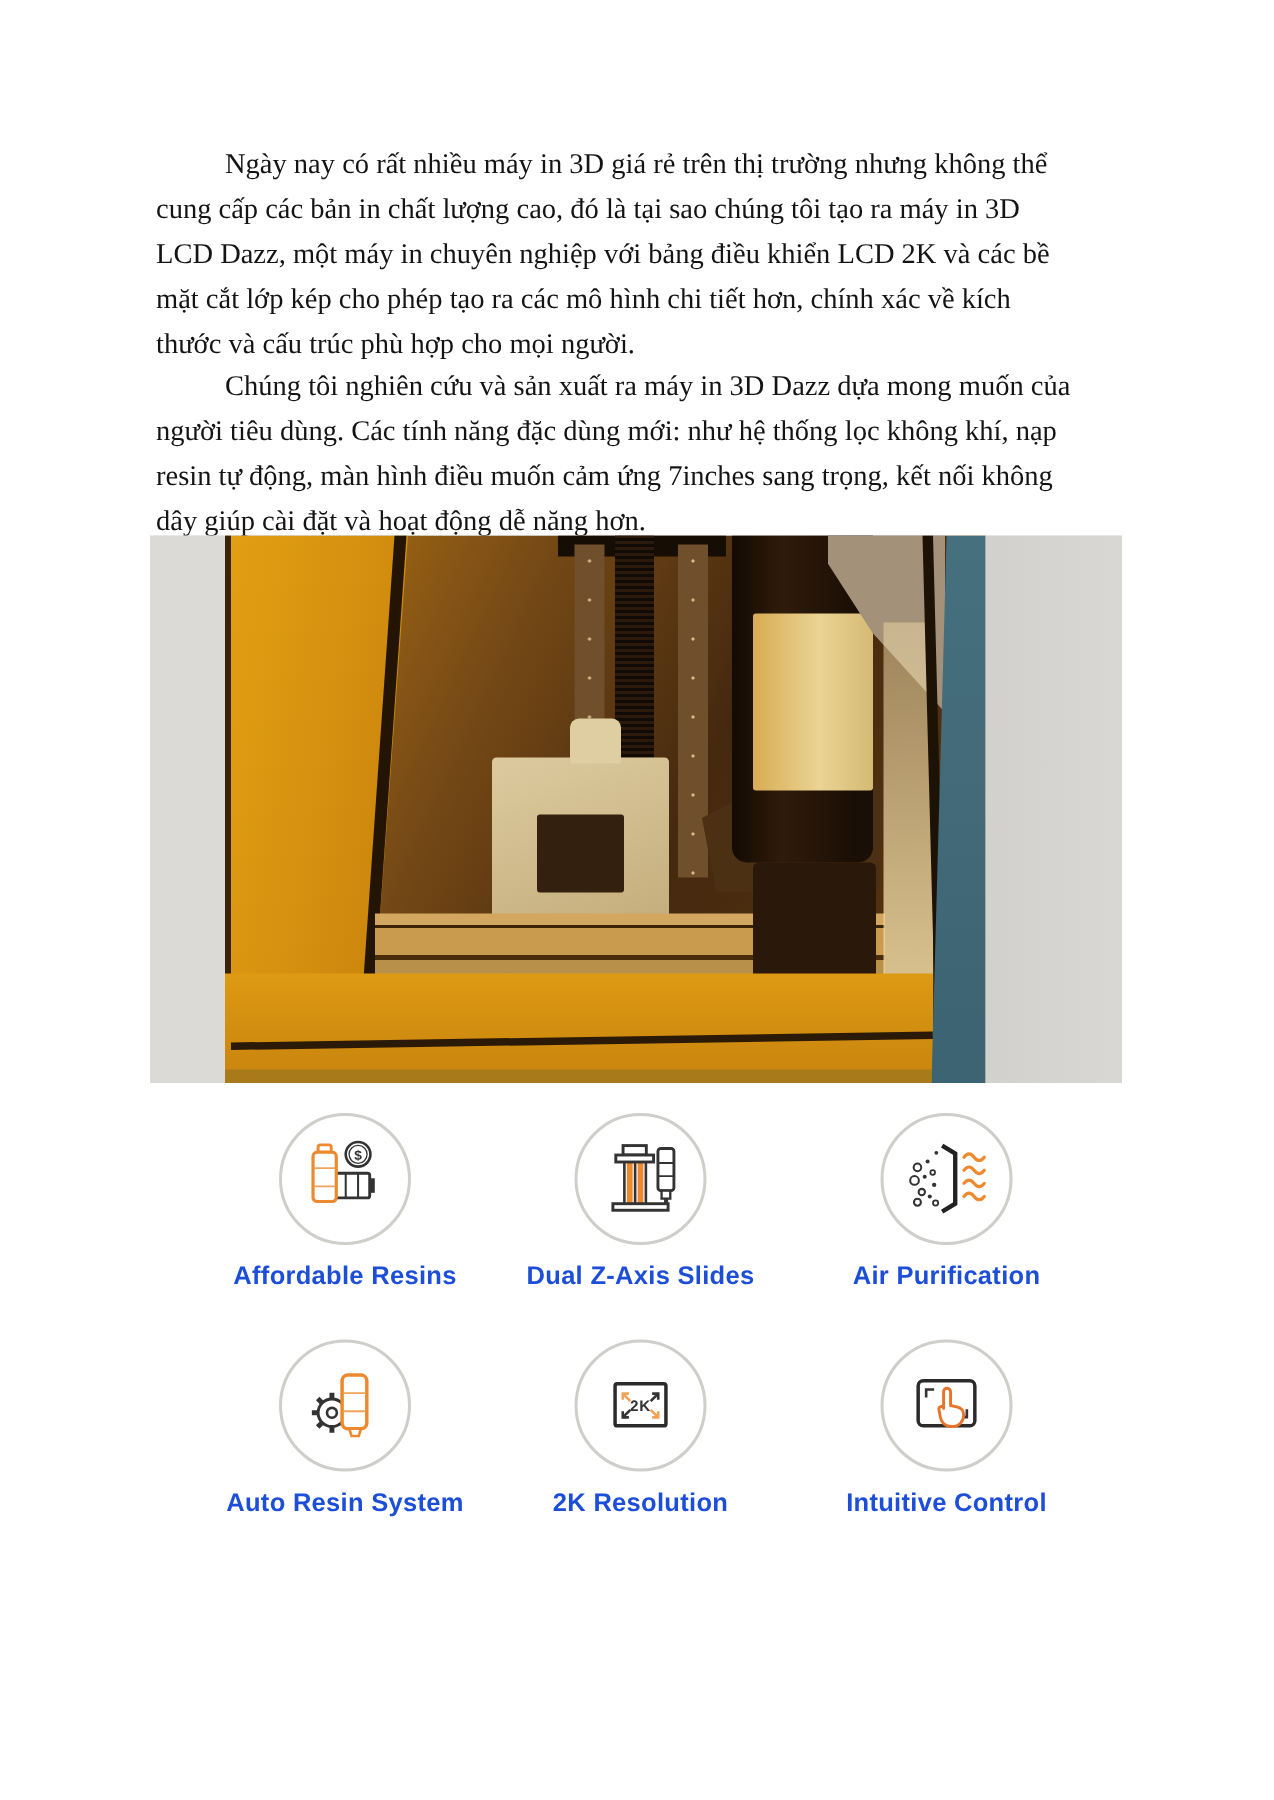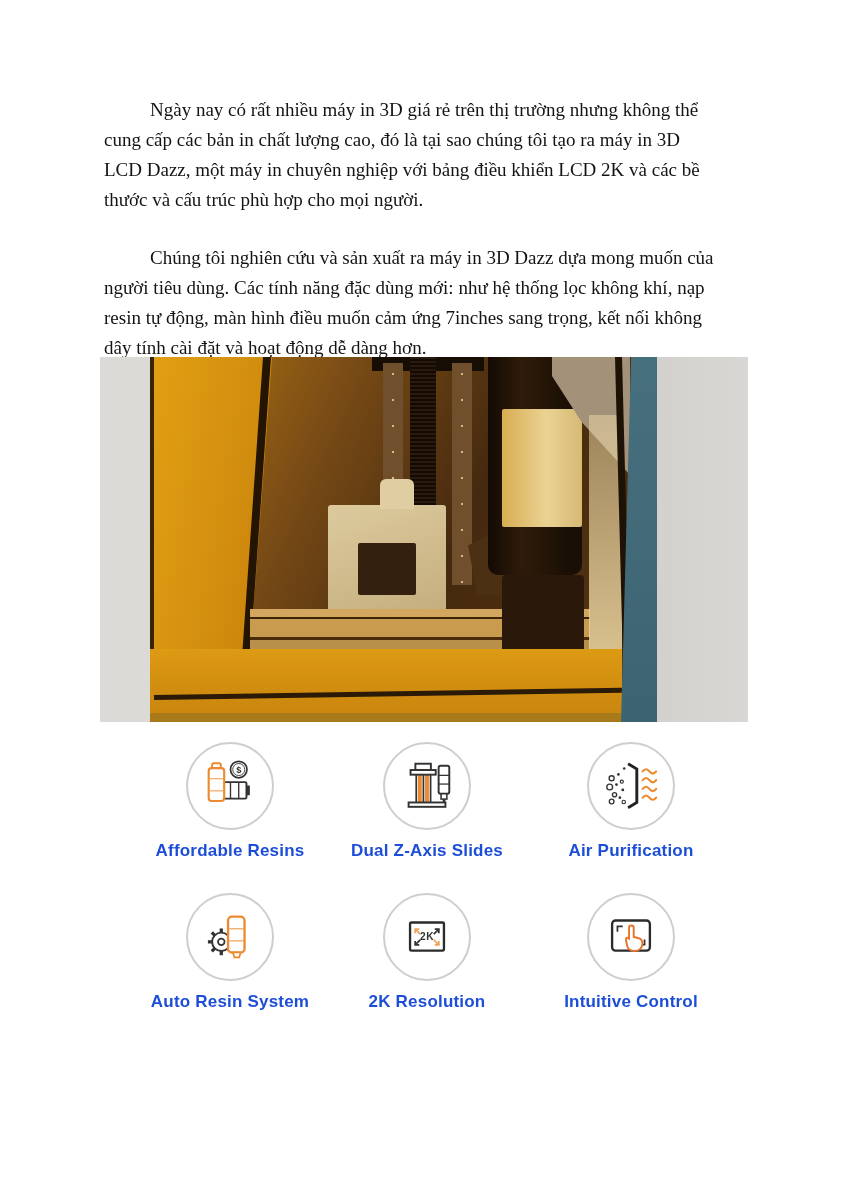--- a/index.html
+++ b/index.html
@@ -40,28 +40,29 @@
 </style>
 </head>
 <body>
 
 <div class="page">
 
   <div class="para" style="top:95px;">
     <div class="ln indent">Ngày nay có rất nhiều máy in 3D giá rẻ trên thị trường nhưng không thể</div>
     <div class="ln">cung cấp các bản in chất lượng cao, đó là tại sao chúng tôi tạo ra máy in 3D</div>
     <div class="ln">LCD Dazz, một máy in chuyên nghiệp với bảng điều khiển LCD 2K và các bề</div>
+    <div class="ln">mặt cắt lớp kép cho phép tạo ra các mô hình chi tiết hơn, chính xác về kích</div>
     <div class="ln">thước và cấu trúc phù hợp cho mọi người.</div>
   </div>
 
   <div class="para" style="top:243px;font-family:Liberation Serif, serif;">
     <div class="ln indent">Chúng tôi nghiên cứu và sản xuất ra máy in 3D Dazz dựa mong muốn của</div>
     <div class="ln">người tiêu dùng. Các tính năng đặc dùng mới: như hệ thống lọc không khí, nạp</div>
     <div class="ln">resin tự động, màn hình điều muốn cảm ứng 7inches sang trọng, kết nối không</div>
-    <div class="ln">dây tính cài đặt và hoạt động dễ dàng hơn.</div>
+    <div class="ln">dây giúp cài đặt và hoạt động dễ năng hơn.</div>
   </div>
 
   <div class="photo">
 
     <div style="left:50px;top:0;width:507px;height:365px;
                 background:linear-gradient(115deg,#b97b10 0%,#7a4c16 30%,#45290f 58%,#59360f 100%);"></div>
 
     <div style="left:50px;top:0;width:122px;height:365px;
                 background:linear-gradient(100deg,#e2a013,#cf8a0e 70%,#c68208);
                 clip-path:polygon(0 0,100% 0,78% 100%,0 100%);"></div>

